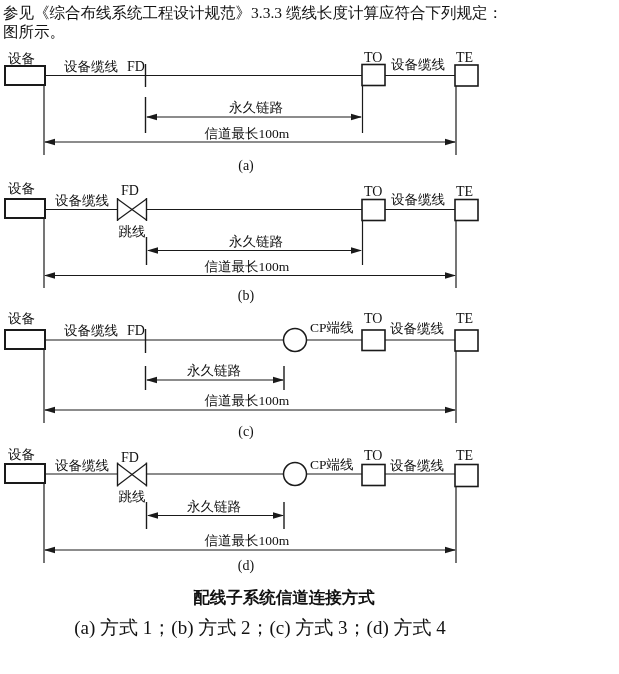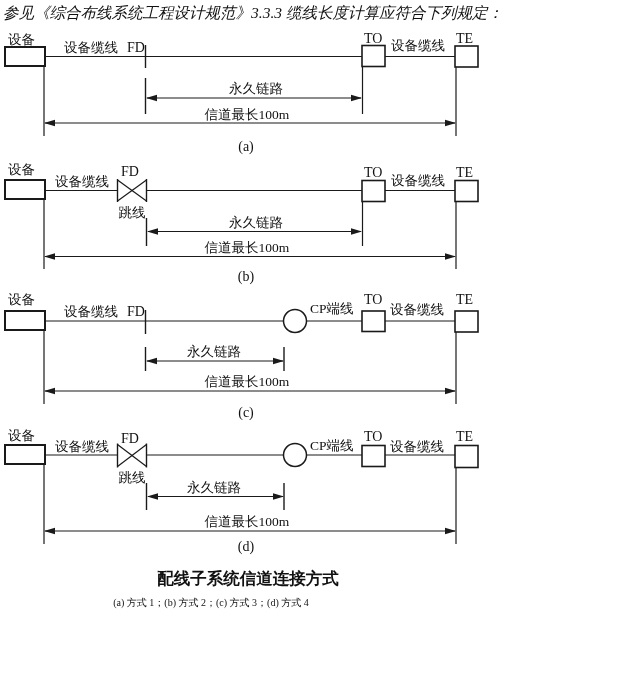--- a/index.html
+++ b/index.html
@@ -10,55 +10,55 @@
     background: #ffffff;
     color: #111;
     font-family: "Liberation Serif", "DejaVu Serif", serif;
     overflow: hidden;
   }
   .intro {
     padding: 3px 8px 0 3px;
     font-size: 15.5px;
     line-height: 19px;
     color: #111;
-    font-style: italic;
   }
   .intro p { margin: 0; white-space: nowrap; }
   .fig { display: block; }
   .fig.first { margin-top: 9px; }
   
   .ln  { stroke: #1a1a1a; stroke-width: 1.2; fill: none; }
   .tick{ stroke: #1a1a1a; stroke-width: 1.4; fill: none; }
   .bxd { fill: #ffffff; stroke: #1a1a1a; stroke-width: 2; }
   .bx  { fill: #ffffff; stroke: #1a1a1a; stroke-width: 1.6; }
   .cir { fill: #ffffff; stroke: #1a1a1a; stroke-width: 1.5; }
   .ah  { fill: #1a1a1a; stroke: none; }
   text { fill: #111; }
   .cjk { font-family: "Liberation Serif", "DejaVu Serif", serif; font-size: 13.5px; }
   .lat { font-family: "Liberation Serif", "DejaVu Serif", serif; font-size: 14px; }
   .mid { text-anchor: middle; }
-  .caption { position: relative; height: 62px; }
+  .caption { position: relative; height: 62px; margin-left: 36px; }
   .cap-title {
     position: absolute; left: 248px; top: 13px;
     transform: translateX(-50%);
     font-size: 16.5px; font-weight: bold; white-space: nowrap;
   }
   .cap-sub {
-    position: absolute; left: 211px; top: 41px;
+    position: absolute; left: 224px; top: 41px;
     transform: translateX(-50%);
-    font-size: 10px; white-space: nowrap;
+    font-size: 19px; white-space: nowrap;
   }
 </style>
 </head>
 <body>
 
 <div class="page">
 
   <div class="intro">
     <p>参见《综合布线系统工程设计规范》3.3.3 缆线长度计算应符合下列规定：</p>
+    <p>图所示。</p>
   </div>
 
   <svg class="fig first" width="619" height="126" viewBox="0 0 619 126">
     <g>
       <text class="cjk" x="8" y="13">设备</text>
       <rect class="bxd" x="5" y="16" width="40" height="19"></rect>
       <line class="ln" x1="45" y1="25.5" x2="362" y2="25.5"></line>
       <text class="cjk" x="64" y="21">设备缆线</text>
       <text class="lat" x="127" y="21">FD</text>
       <line class="tick" x1="145.5" y1="14" x2="145.5" y2="37"></line>

